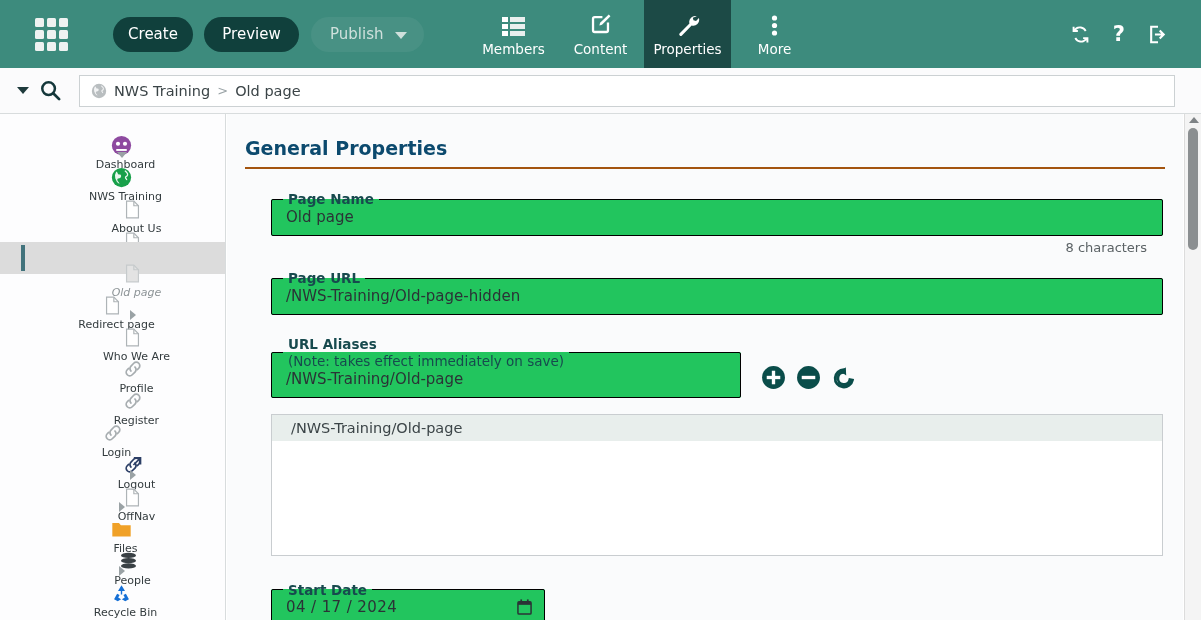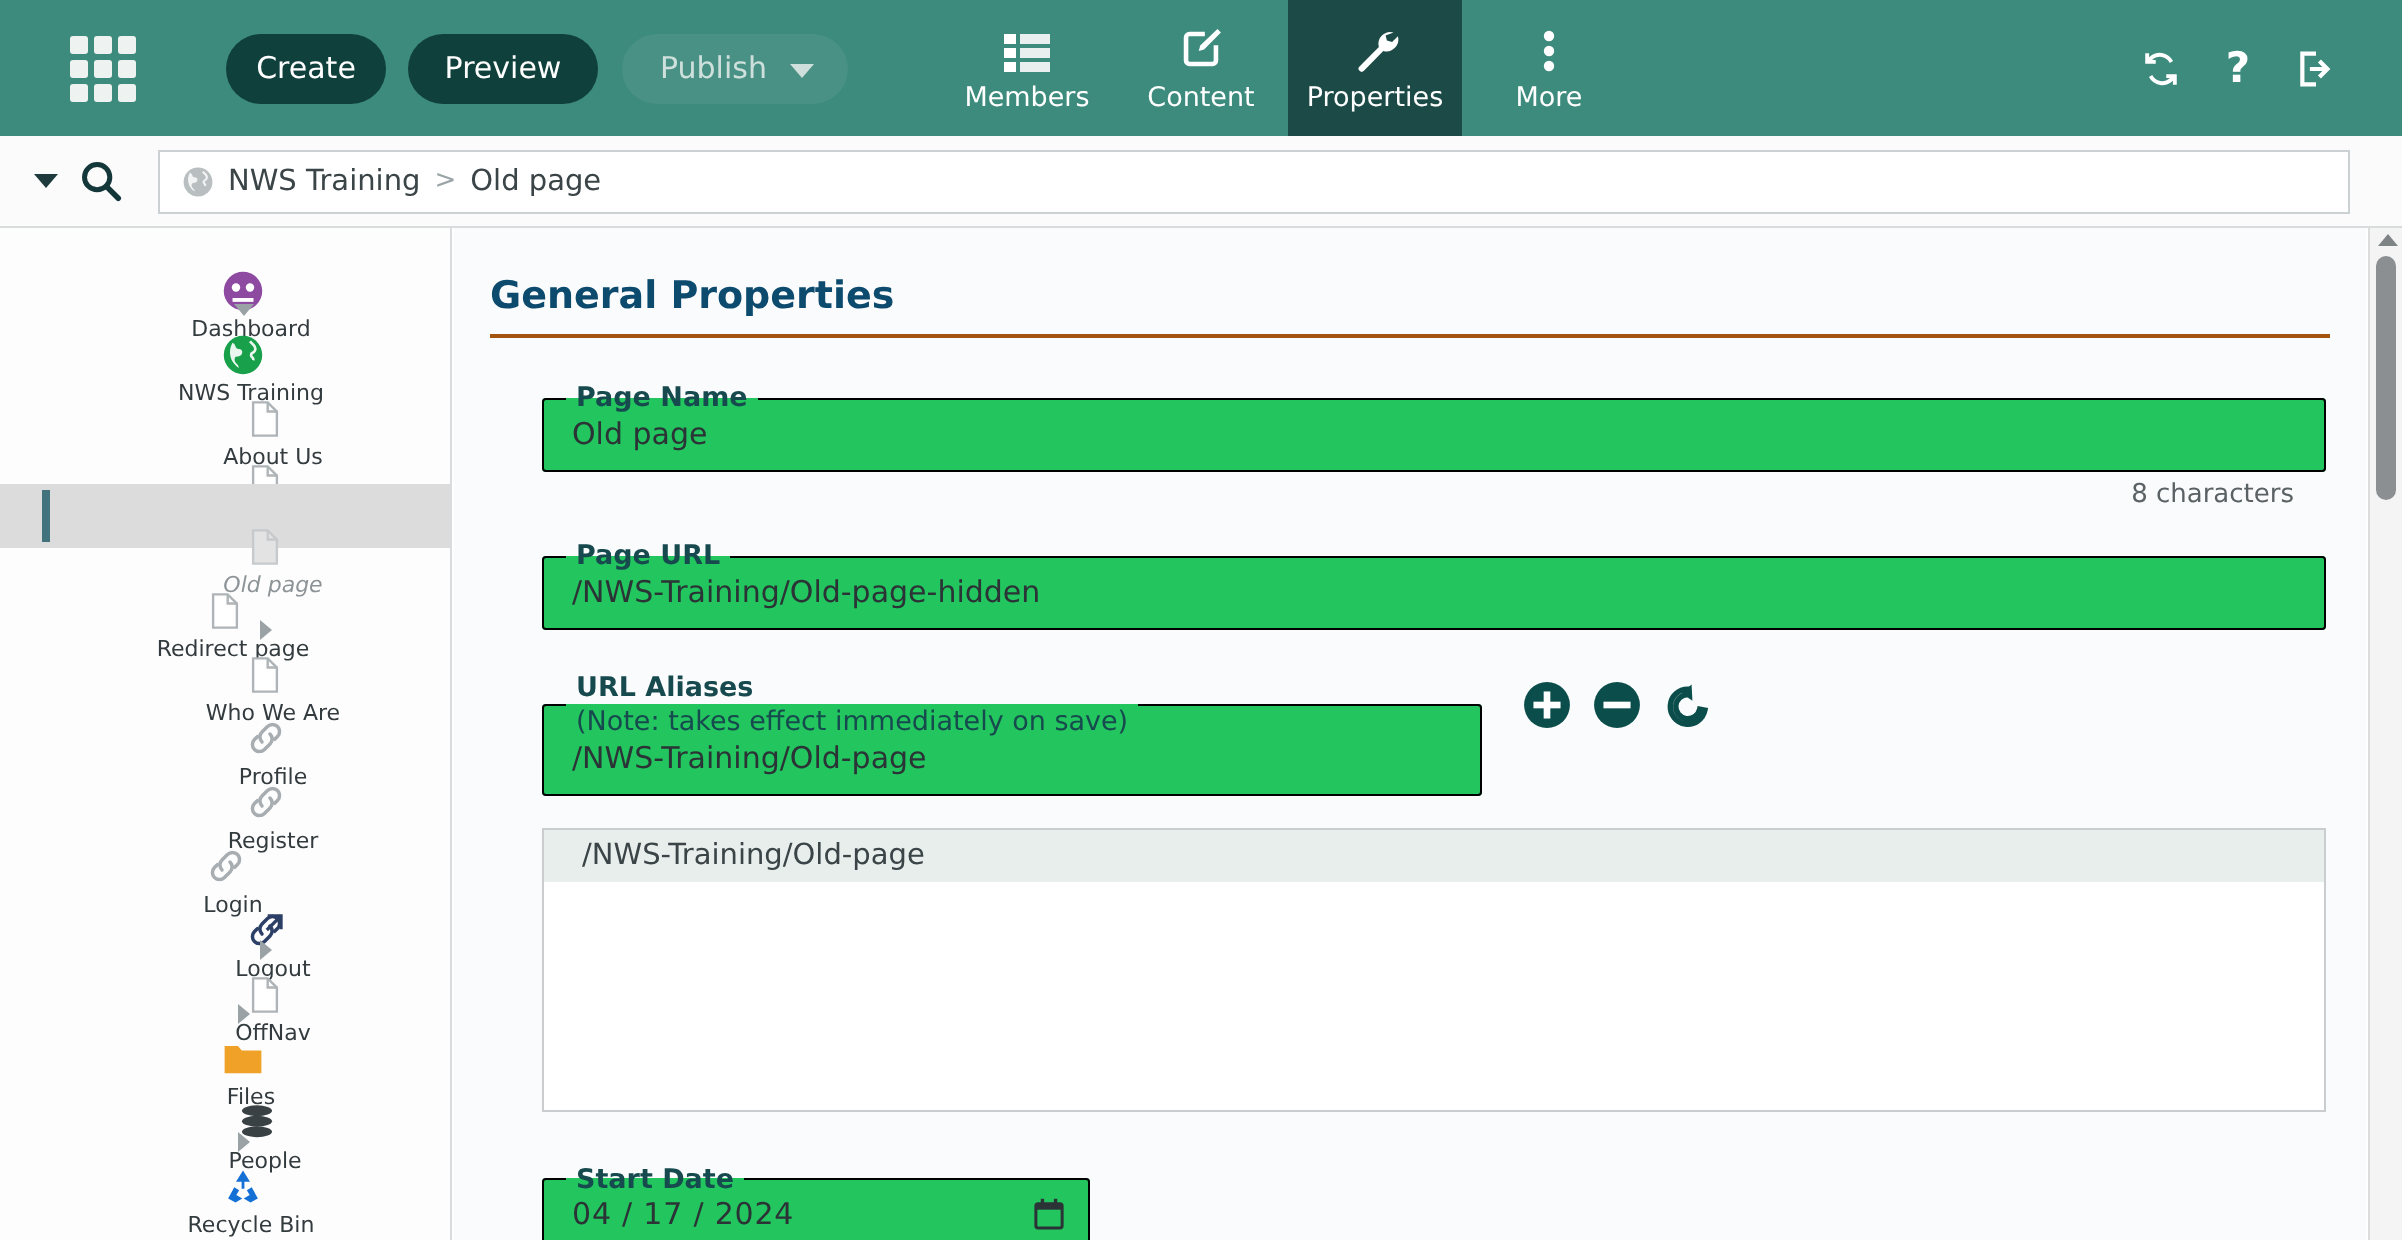--- a/index.html
+++ b/index.html
@@ -197,21 +197,21 @@
   }
   .fbody { display: flex; align-items: center; }
 
   .charcount {
     text-align: right;
     width: 920px;
     font-size: 13px; color: #5b6265;
     margin-top: 4px;
   }
 
-  .aliasrow { display: flex; }
+  .aliasrow { display: flex; align-items: flex-end; }
   .aliasbtns {
     display: flex; align-items: center; gap: 10px;
     margin-left: 20px; margin-bottom: 8px;
   }
   .aliasbtns span { cursor: pointer; display: flex; }
 
   .aliaslist {
     margin: 16px 0 0 44px;
     width: 892px; height: 142px;
     border: 1px solid #c9cdd0;

